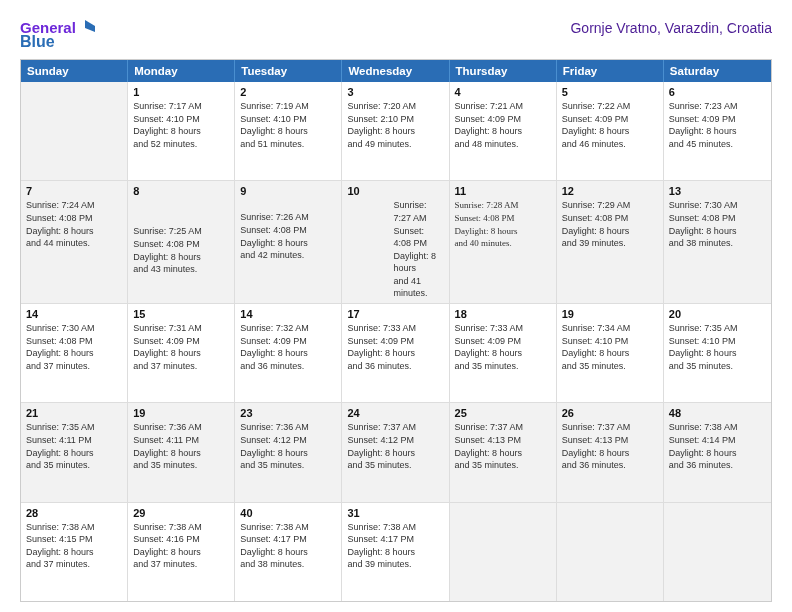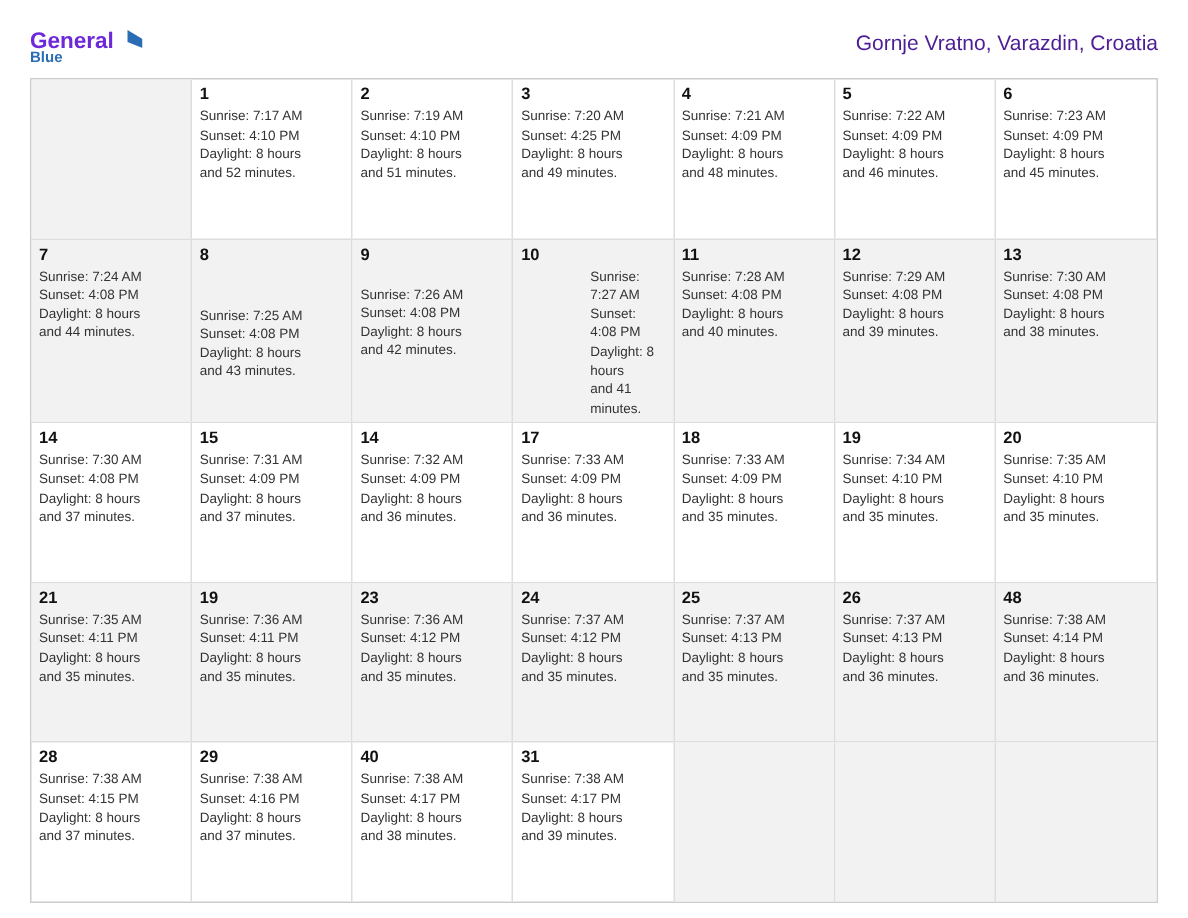--- a/index.html
+++ b/index.html
@@ -102,49 +102,58 @@
 
 <div class="page">
   <div class="header">
     <div class="logo">
       <div style="display:flex;align-items:center;">
         <span style="font-size:15px;font-weight:bold;color:#6d28d9;">General</span>
         <svg width="18" height="18" viewBox="0 0 18 18" style="margin-left:1px;">
           <polygon points="8,2 18,8 18,14 8,10" fill="#2a6db5"></polygon>
         </svg>
       </div>
-      <span style="font-size:10px;font-weight:bold;color:#2a6db5;margin-top:-3px;">Blue</span>
+      <span style="font-size:16px;font-weight:bold;color:#2a6db5;margin-top:-3px;">Blue</span>
     </div>
     <div class="title-section">
       <div class="subtitle">Gornje Vratno, Varazdin, Croatia</div>
     </div>
   </div>
 
   <div class="calendar">
+    <div class="cal-header">
+      <div class="cal-header-cell">Sunday</div>
+      <div class="cal-header-cell">Monday</div>
+      <div class="cal-header-cell">Tuesday</div>
+      <div class="cal-header-cell">Wednesday</div>
+      <div class="cal-header-cell">Thursday</div>
+      <div class="cal-header-cell">Friday</div>
+      <div class="cal-header-cell">Saturday</div>
+    </div>
     <div class="cal-body" id="cal-body">
     <div class="cal-row">
           <div class="cal-cell empty shaded"></div>
           <div class="cal-cell">
             <span class="day-num">1</span>
             <div class="cell-text" style="white-space: pre-line;">Sunrise: 7:17 AM
 Sunset: 4:10 PM
 Daylight: 8 hours
 and 52 minutes.</div>
           </div>
           <div class="cal-cell">
             <span class="day-num">2</span>
             <div class="cell-text" style="white-space: pre-line;">Sunrise: 7:19 AM
 Sunset: 4:10 PM
 Daylight: 8 hours
 and 51 minutes.</div>
           </div>
           <div class="cal-cell">
             <span class="day-num">3</span>
             <div class="cell-text" style="white-space: pre-line;">Sunrise: 7:20 AM
-Sunset: 4:25 PM
+Sunset: 2:10 PM
 Daylight: 8 hours
 and 49 minutes.</div>
           </div>
           <div class="cal-cell">
             <span class="day-num">4</span>
             <div class="cell-text" style="white-space: pre-line;">Sunrise: 7:21 AM
 Sunset: 4:09 PM
 Daylight: 8 hours
 and 48 minutes.</div>
           </div>
@@ -187,21 +196,21 @@
           </div>
           <div class="cal-cell shaded">
             <span class="day-num">10</span>
             <div class="cell-text" style="white-space: pre-line; margin-left: 46px;">Sunrise: 7:27 AM
 Sunset: 4:08 PM
 Daylight: 8 hours
 and 41 minutes.</div>
           </div>
           <div class="cal-cell shaded">
             <span class="day-num">11</span>
-            <div class="cell-text" style="white-space: pre-line;">Sunrise: 7:28 AM
+            <div class="cell-text" style="white-space: pre-line; font-family: Liberation Serif, serif;">Sunrise: 7:28 AM
 Sunset: 4:08 PM
 Daylight: 8 hours
 and 40 minutes.</div>
           </div>
           <div class="cal-cell shaded">
             <span class="day-num">12</span>
             <div class="cell-text" style="white-space: pre-line;">Sunrise: 7:29 AM
 Sunset: 4:08 PM
 Daylight: 8 hours
 and 39 minutes.</div>

